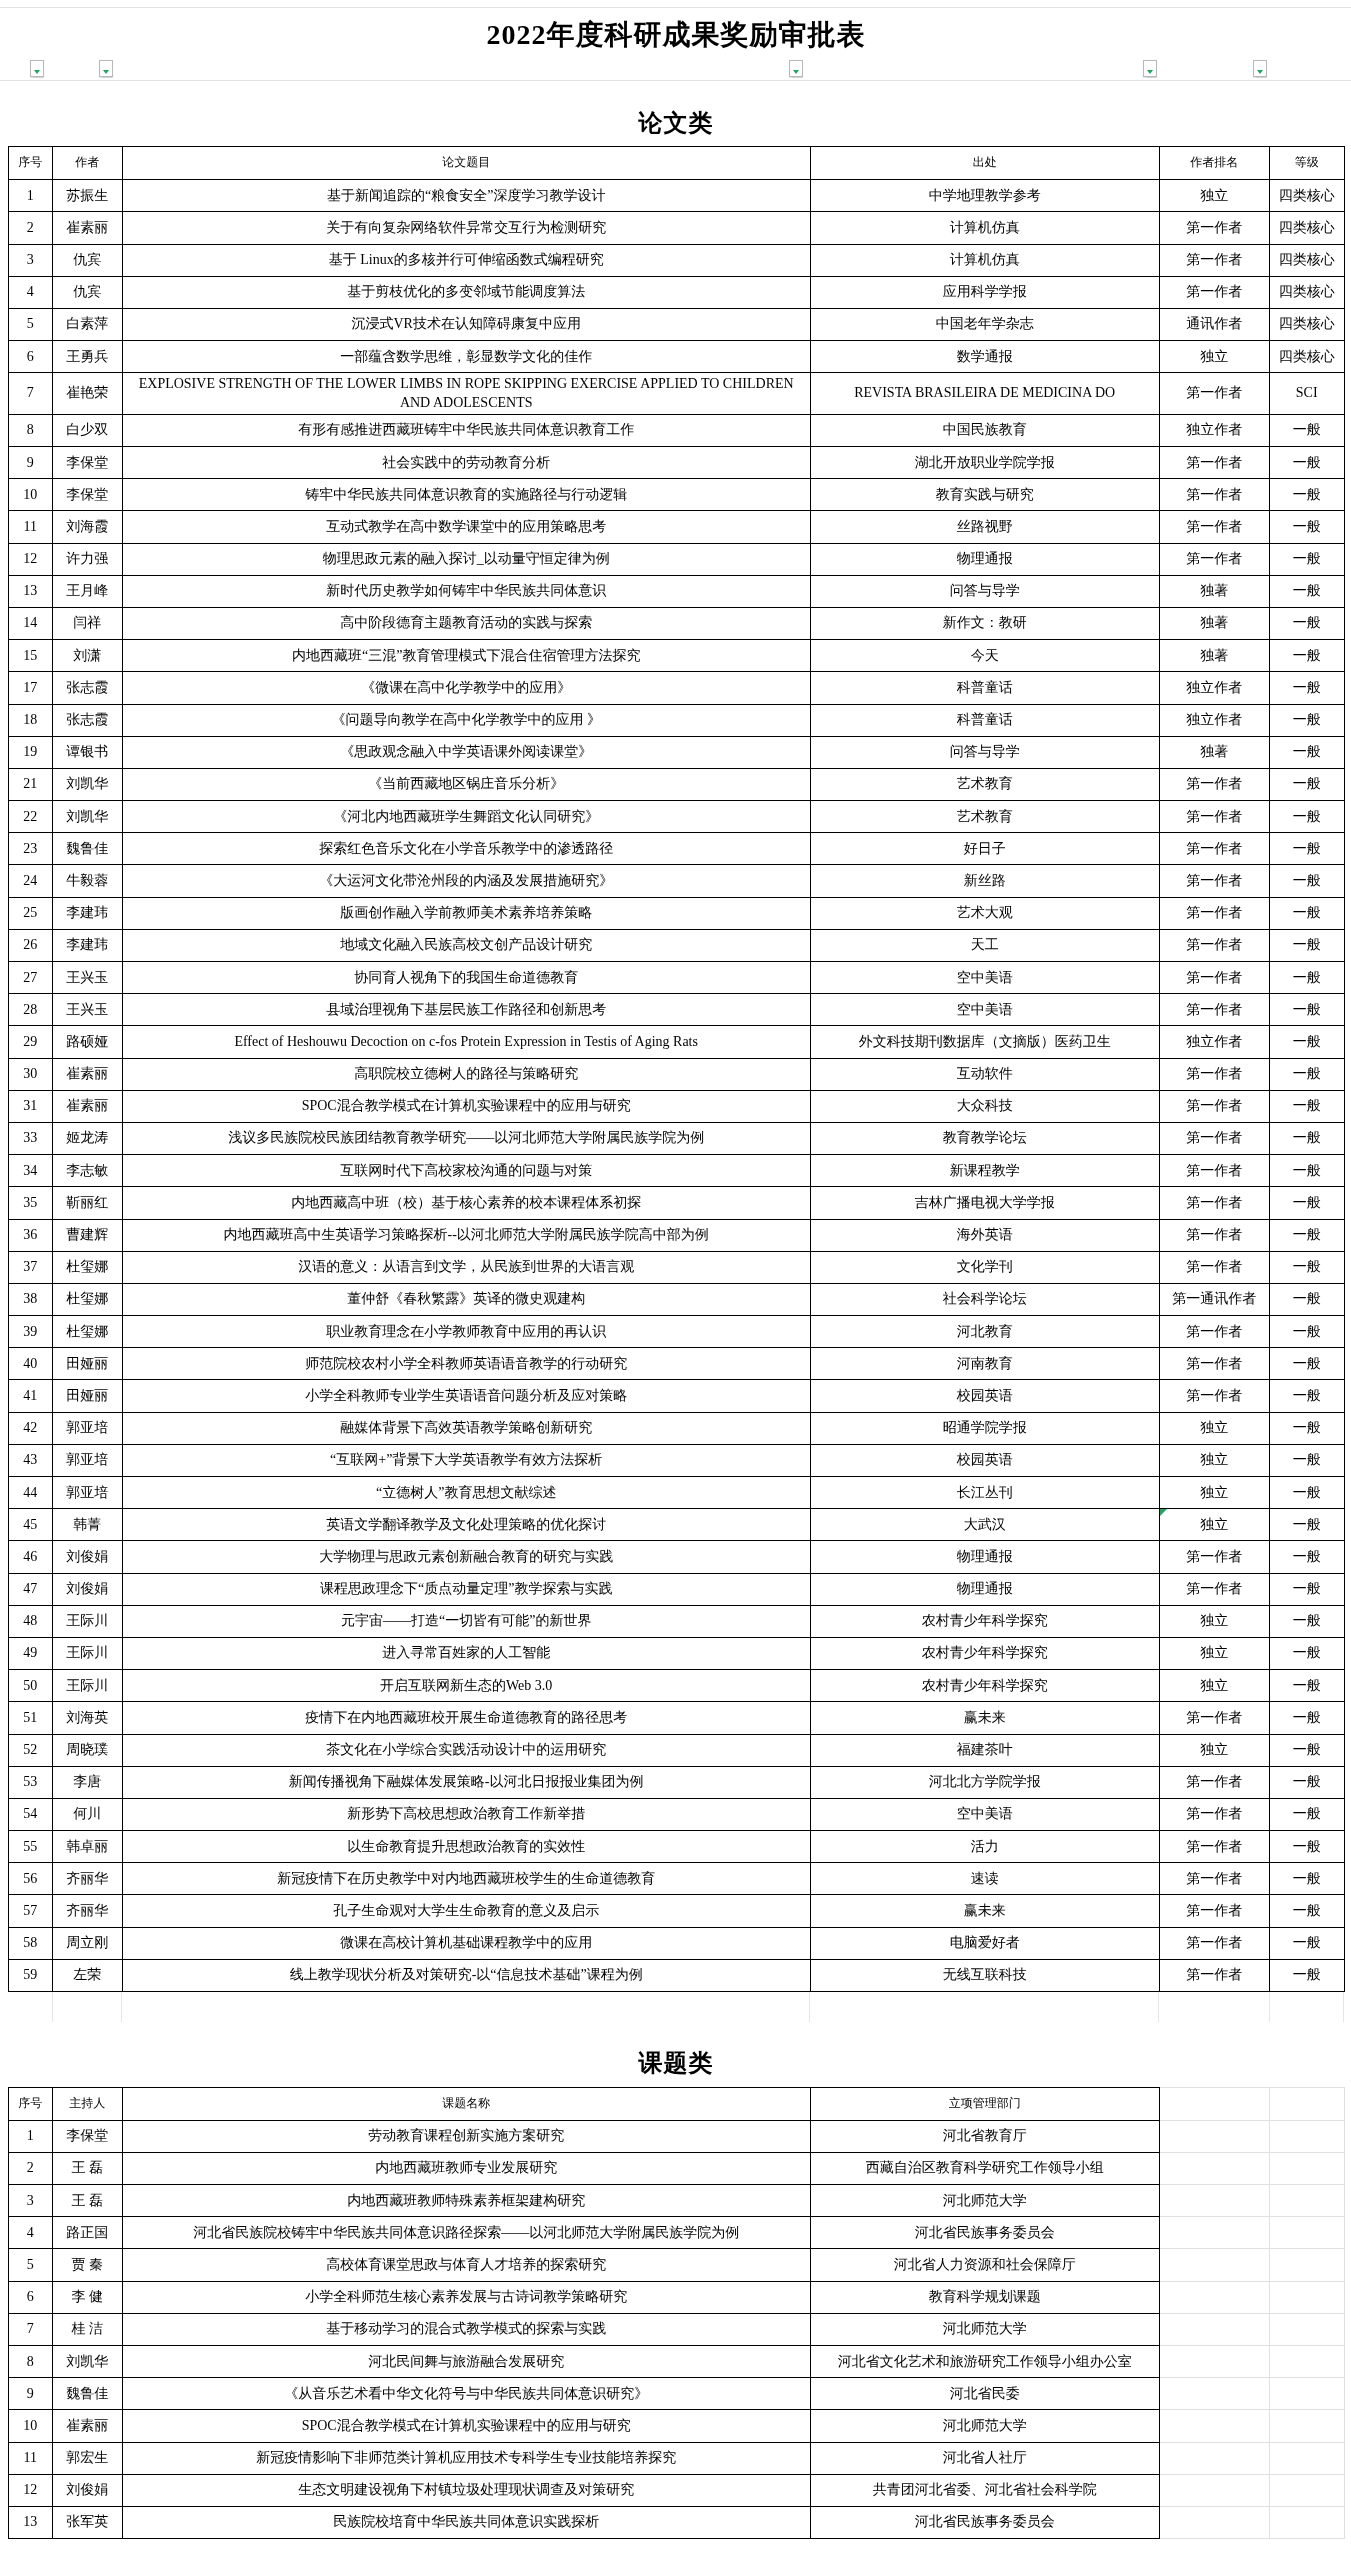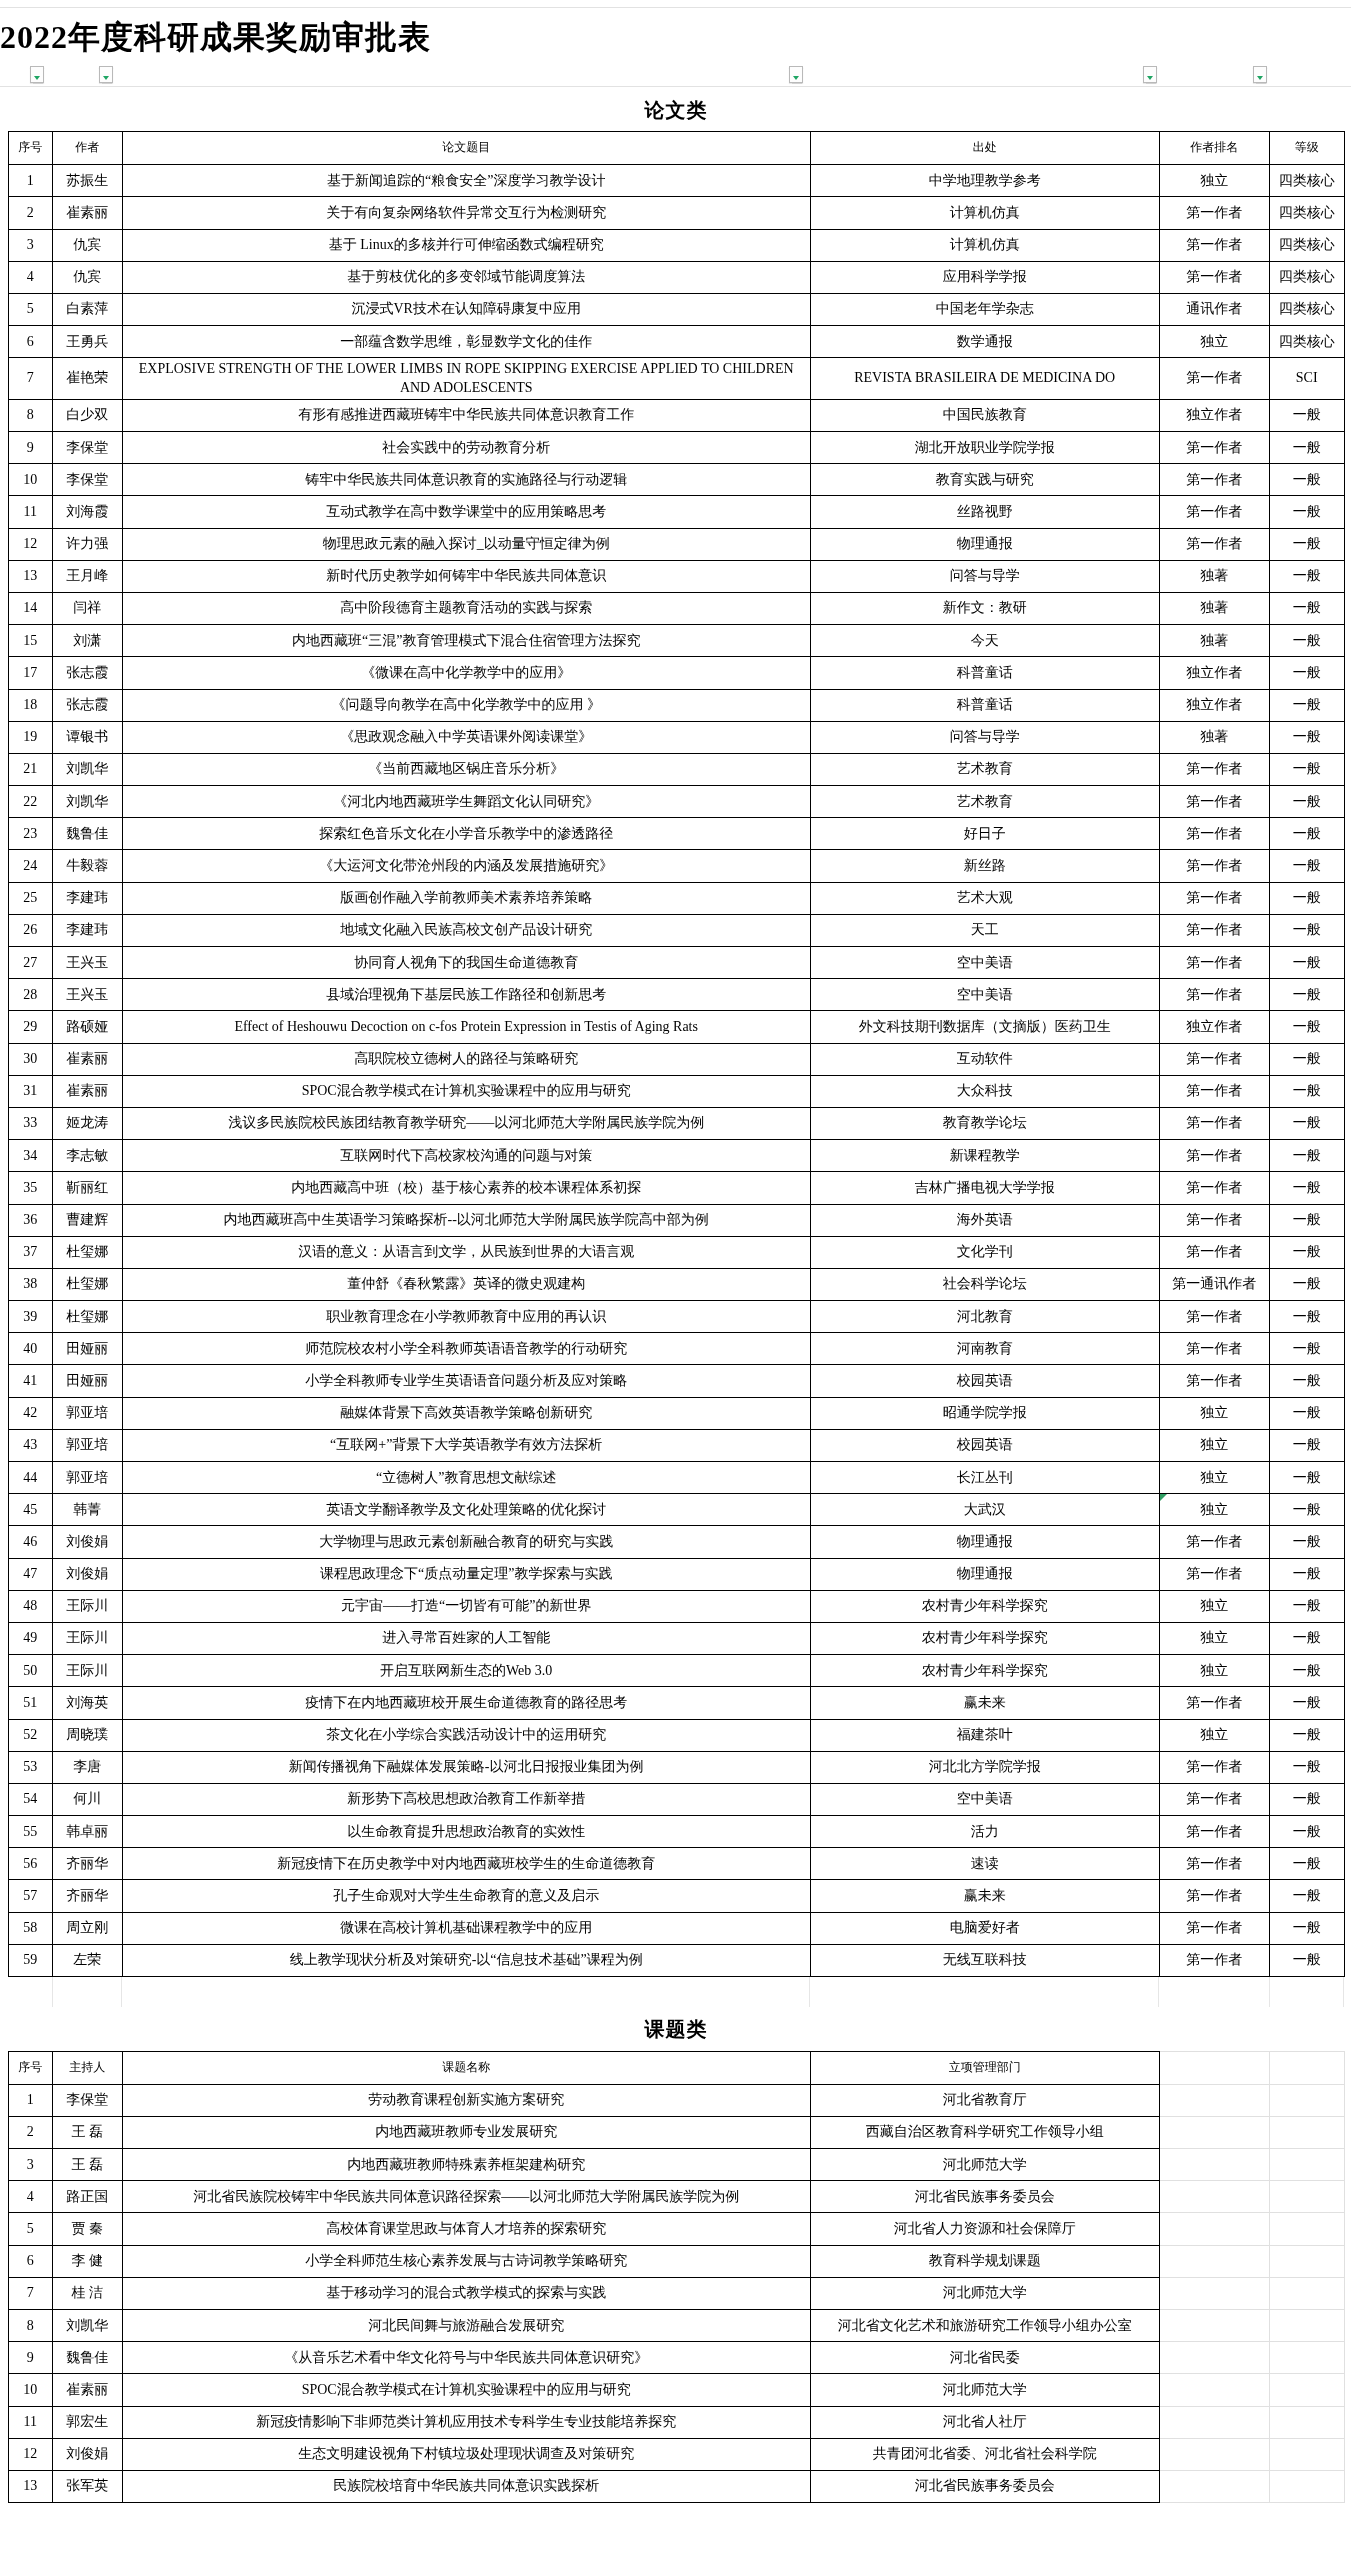--- a/index.html
+++ b/index.html
@@ -1,29 +1,29 @@
 <!DOCTYPE html>
 <html style="font-size:8.2px"><head>
 <meta charset="utf-8">
 <style>
   html,body{margin:0;padding:0;background:#fff;color:#000;
     font-family:"Liberation Serif","DejaVu Serif",serif;}
   .sheet{position:relative;width:1352px;background:#fff;}
   .topline{height:7.2px;border-bottom:0.5px solid #e2e2e2;}
-  .main-title{font-size:32px;font-weight:bold;
+  .main-title{font-size:28px;font-weight:bold;text-align:center;
     padding:8.2px 0 3.1px 0;letter-spacing:1px;}
   .filter-row{position:relative;height:23px;border-bottom:0.5px solid #e2e2e2;}
   .filter-btn{position:absolute;top:2.1px;width:14.4px;height:17.5px;background:#fdfdfd;
     border:0.5px solid #b9b9b9;box-shadow:0 0.5px 1px rgba(0,0,0,.18);
     display:flex;align-items:flex-end;justify-content:center;padding-bottom:2.1px;
     box-sizing:border-box;cursor:pointer;}
   .tri{width:0;height:0;border-left:3.1px solid transparent;
     border-right:3.1px solid transparent;border-top:4.1px solid #1fa563;}
-  .section-title{font-size:20px;font-weight:bold;text-align:center;
-    padding:9.3px 0 7.2px 0;letter-spacing:1px;}
+  .section-title{font-size:24px;font-weight:bold;text-align:center;
+    padding:9.3px 0 7.2px 0;letter-spacing:1px;margin-top:16px;}
   table.grid{border-collapse:collapse;table-layout:fixed;margin-left:7.7px;
     width:1336px;border:1.5px solid #000;}
   table.grid th,table.grid td{border:1px solid #000;text-align:center;
     vertical-align:middle;font-size:14px;line-height:1.3;padding:2.1px 3.1px;
     height:27px;word-break:break-word;}
   table.grid thead th{font-size:12px;font-weight:normal;height:28px;}
   td.rel{position:relative;}
   th.ghost,td.ghost{border:0.5px solid #e0e0e0 !important;background:#fff;}
   .projects-grid{border-right:0.5px solid #e0e0e0 !important;}
   .flag{position:absolute;left:0;top:0;width:0;height:0;

